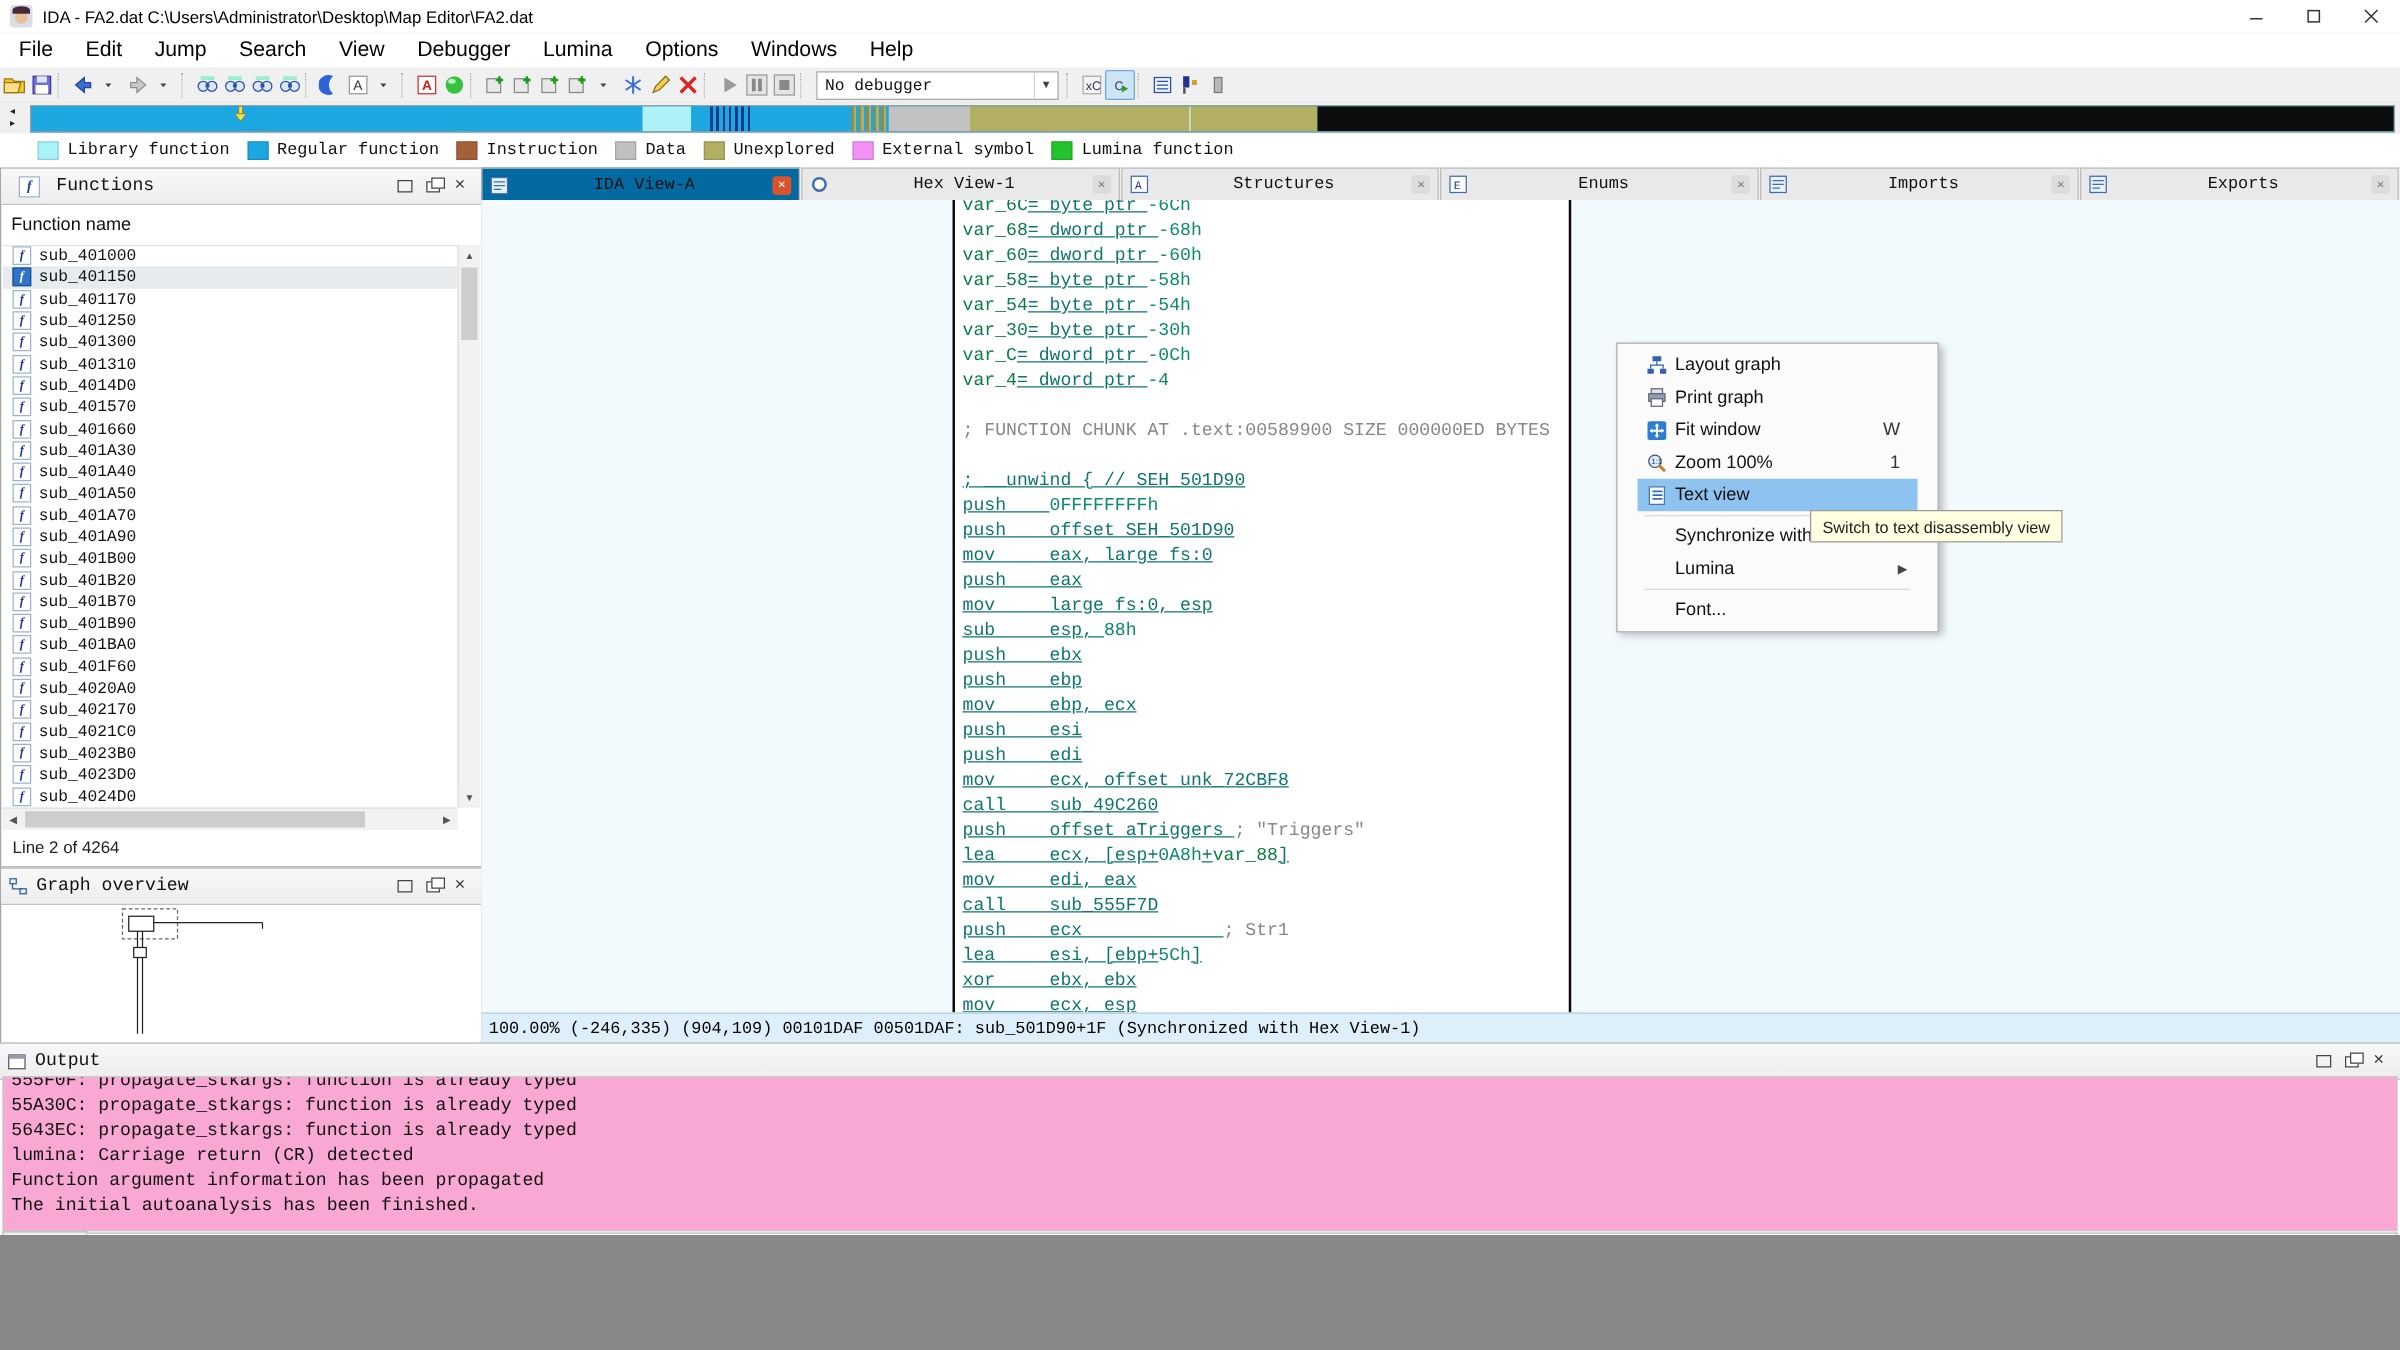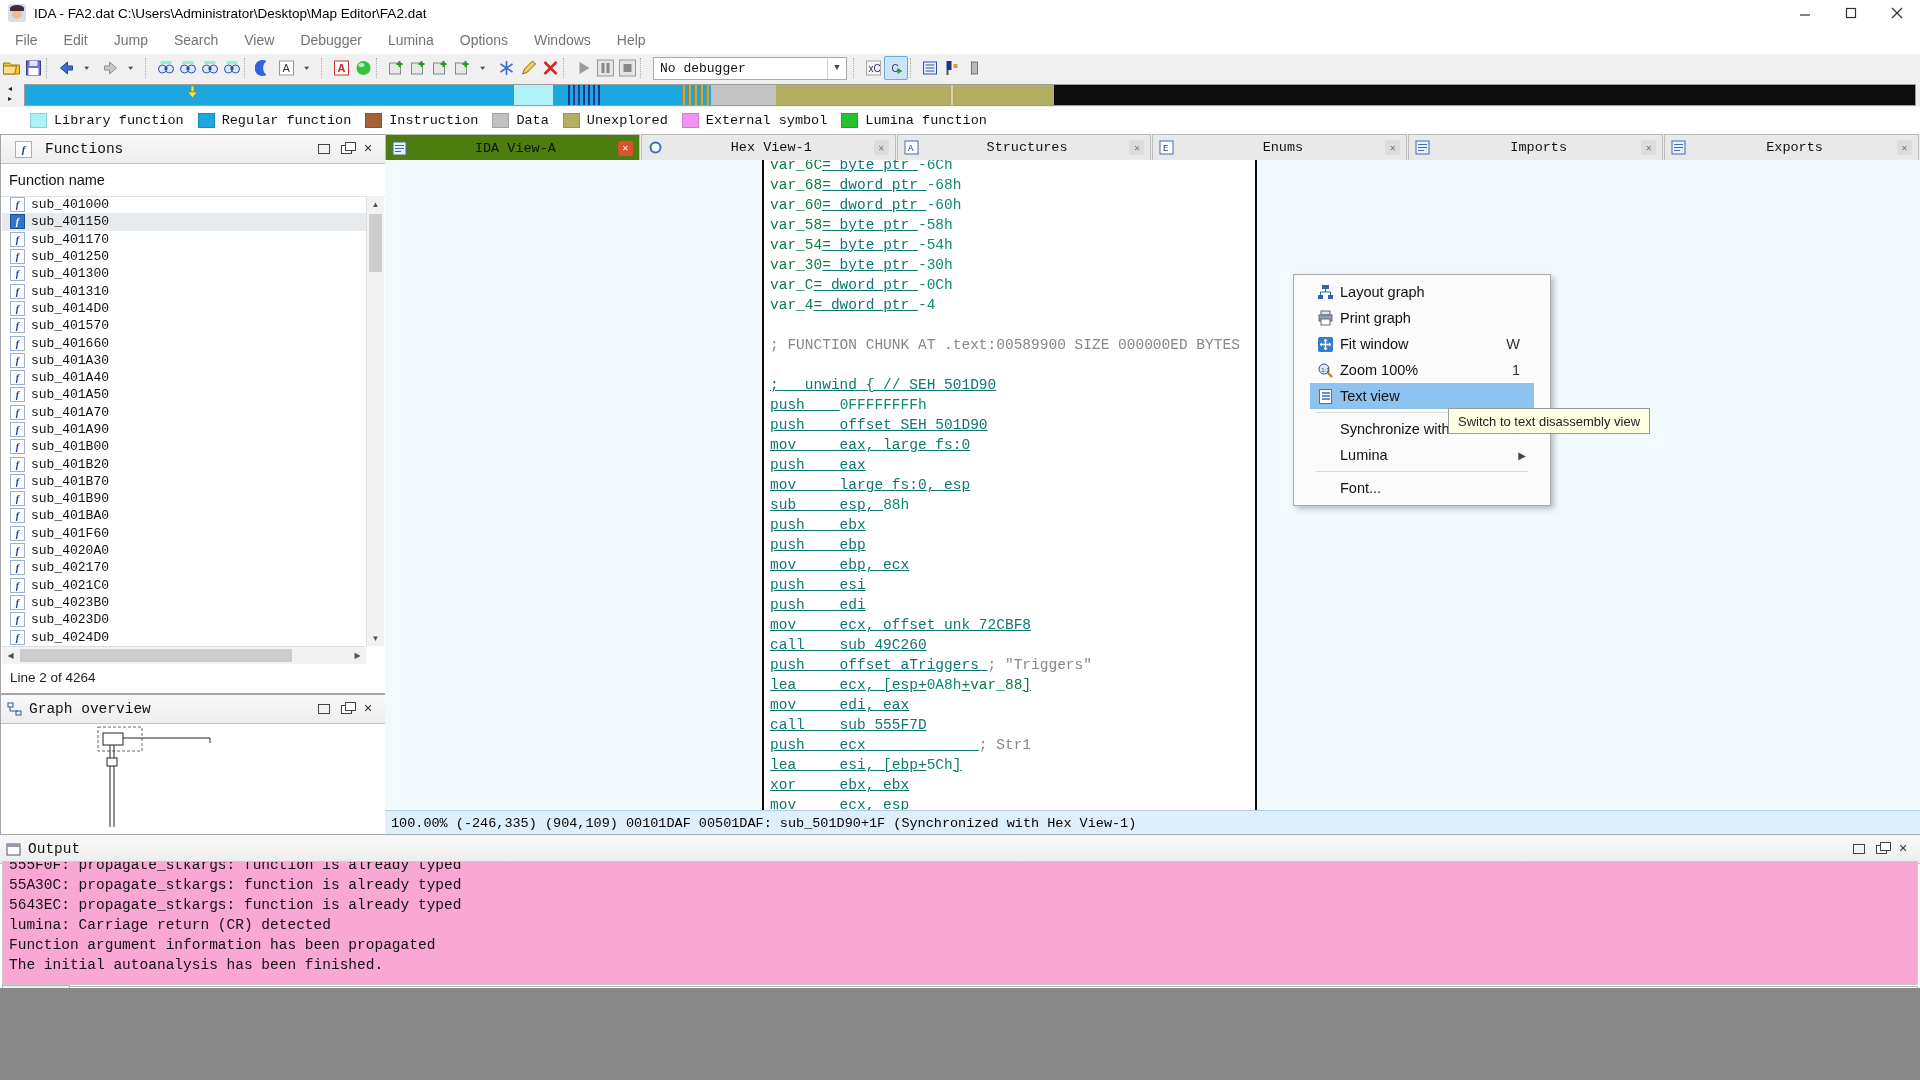--- a/index.html
+++ b/index.html
@@ -10,21 +10,21 @@
   .titlebar{left:0;top:0;width:1920px;height:26px;background:#fff;border-bottom:1px solid #e3e3e3;
             display:flex;align-items:center;}
   .appico{width:18px;height:18px;margin:0 8px 0 8px;border-radius:3px;background:#d8dde8;position:relative;overflow:hidden;}
   .appico:before{content:"";position:absolute;left:4px;top:5px;width:10px;height:10px;border-radius:50%;background:#e7c194;}
   .appico:after{content:"";position:absolute;left:2px;top:1px;width:14px;height:6px;border-radius:50% 50% 0 0;background:#46283c;}
   .wtitle{font-size:13.5px;color:#000;}
   .wbtns{margin-left:auto;display:flex;}
   .wbtn{width:46px;height:26px;display:flex;align-items:center;justify-content:center;color:#333;font-size:13px;}
   
   .menubar{left:0;top:26px;width:1920px;height:28px;background:#fff;display:flex;align-items:center;padding-left:2px;}
-  .mitem{padding:0 13px;font-size:14px;line-height:28px;color:#737373;}
+  .mitem{padding:0 13px;font-size:17px;line-height:28px;color:#000000;}
   
   .toolbar{left:0;top:54px;width:1920px;height:28px;background:#f0f0f0;border-bottom:1px solid #d8d8d8;
            display:flex;align-items:center;}
   .tsep{width:4px;height:20px;border-left:1px dotted #adadad;margin:0 4px 0 2px;}
   .tbtn{width:22px;height:22px;display:flex;align-items:center;justify-content:center;}
   .tbtn.hl{border:1px solid #6fa7d8;background:#cde4f7;border-radius:2px;}
   .combo{width:186px;height:21px;background:#fff;border:1px solid #a9a9a9;display:flex;align-items:center;
          font-family:"Liberation Mono",monospace;font-size:13px;padding-left:6px;margin:0 4px;}
   .combo .arr{margin-left:auto;width:18px;height:100%;border-left:1px solid #d0d0d0;display:flex;align-items:center;justify-content:center;color:#444;font-size:9px;}
   
@@ -59,21 +59,21 @@
   .vscroll{position:absolute;right:1px;top:61px;width:17px;height:450px;background:#f2f2f2;border-left:1px solid #ddd;}
   .sarrow{position:absolute;left:0;width:17px;height:16px;background:#f2f2f2;color:#555;font-size:8px;display:flex;align-items:center;justify-content:center;}
   .sthumb{position:absolute;background:#cdcdcd;}
   .hscroll{position:absolute;left:1px;right:19px;top:511px;height:17px;background:#f2f2f2;border-top:1px solid #ddd;}
   .fstatus{position:absolute;left:1px;top:529px;height:27px;display:flex;align-items:center;padding-left:8px;font-size:13.5px;color:#222;}
   
   .rpane{left:385px;top:134px;width:1535px;height:700px;}
   .tabbar{position:absolute;left:0;top:0;width:100%;height:26px;background:#f0f0f0;border-bottom:1px solid #b9b9b9;display:flex;}
   .tab{width:255px;height:25px;border:1px solid #bdbdbd;border-bottom:none;background:#e9e9e9;
        display:flex;align-items:center;font-family:"Liberation Mono",monospace;font-size:13.5px;margin-right:1px;}
-  .tab.active{background:#4d7c0f;height:26px;}
+  .tab.active{background:#0369a1;height:26px;}
   .tab .ticon{margin:0 6px;display:flex;flex:none;}
   .tab .tlabel{flex:1;text-align:center;}
   .tab .tclose{width:15px;height:15px;margin-right:6px;border-radius:3px;display:flex;align-items:center;justify-content:center;
                background:#dcdcdc;color:#777;font-size:10px;flex:none;}
   .tab.active .tclose{background:#d9542c;color:#fff;}
   .view{position:absolute;left:0;top:26px;width:100%;height:650px;background:#f3fafd;overflow:hidden;}
   .node{position:absolute;left:377px;top:-4px;width:491px;height:660px;background:#fff;
         border-left:2px solid #0c0c0c;border-right:2px solid #0c0c0c;}
   .code{position:absolute;left:385px;top:-5px;font-family:"Liberation Mono",monospace;font-size:14.5px;
         line-height:20px;white-space:pre;}

